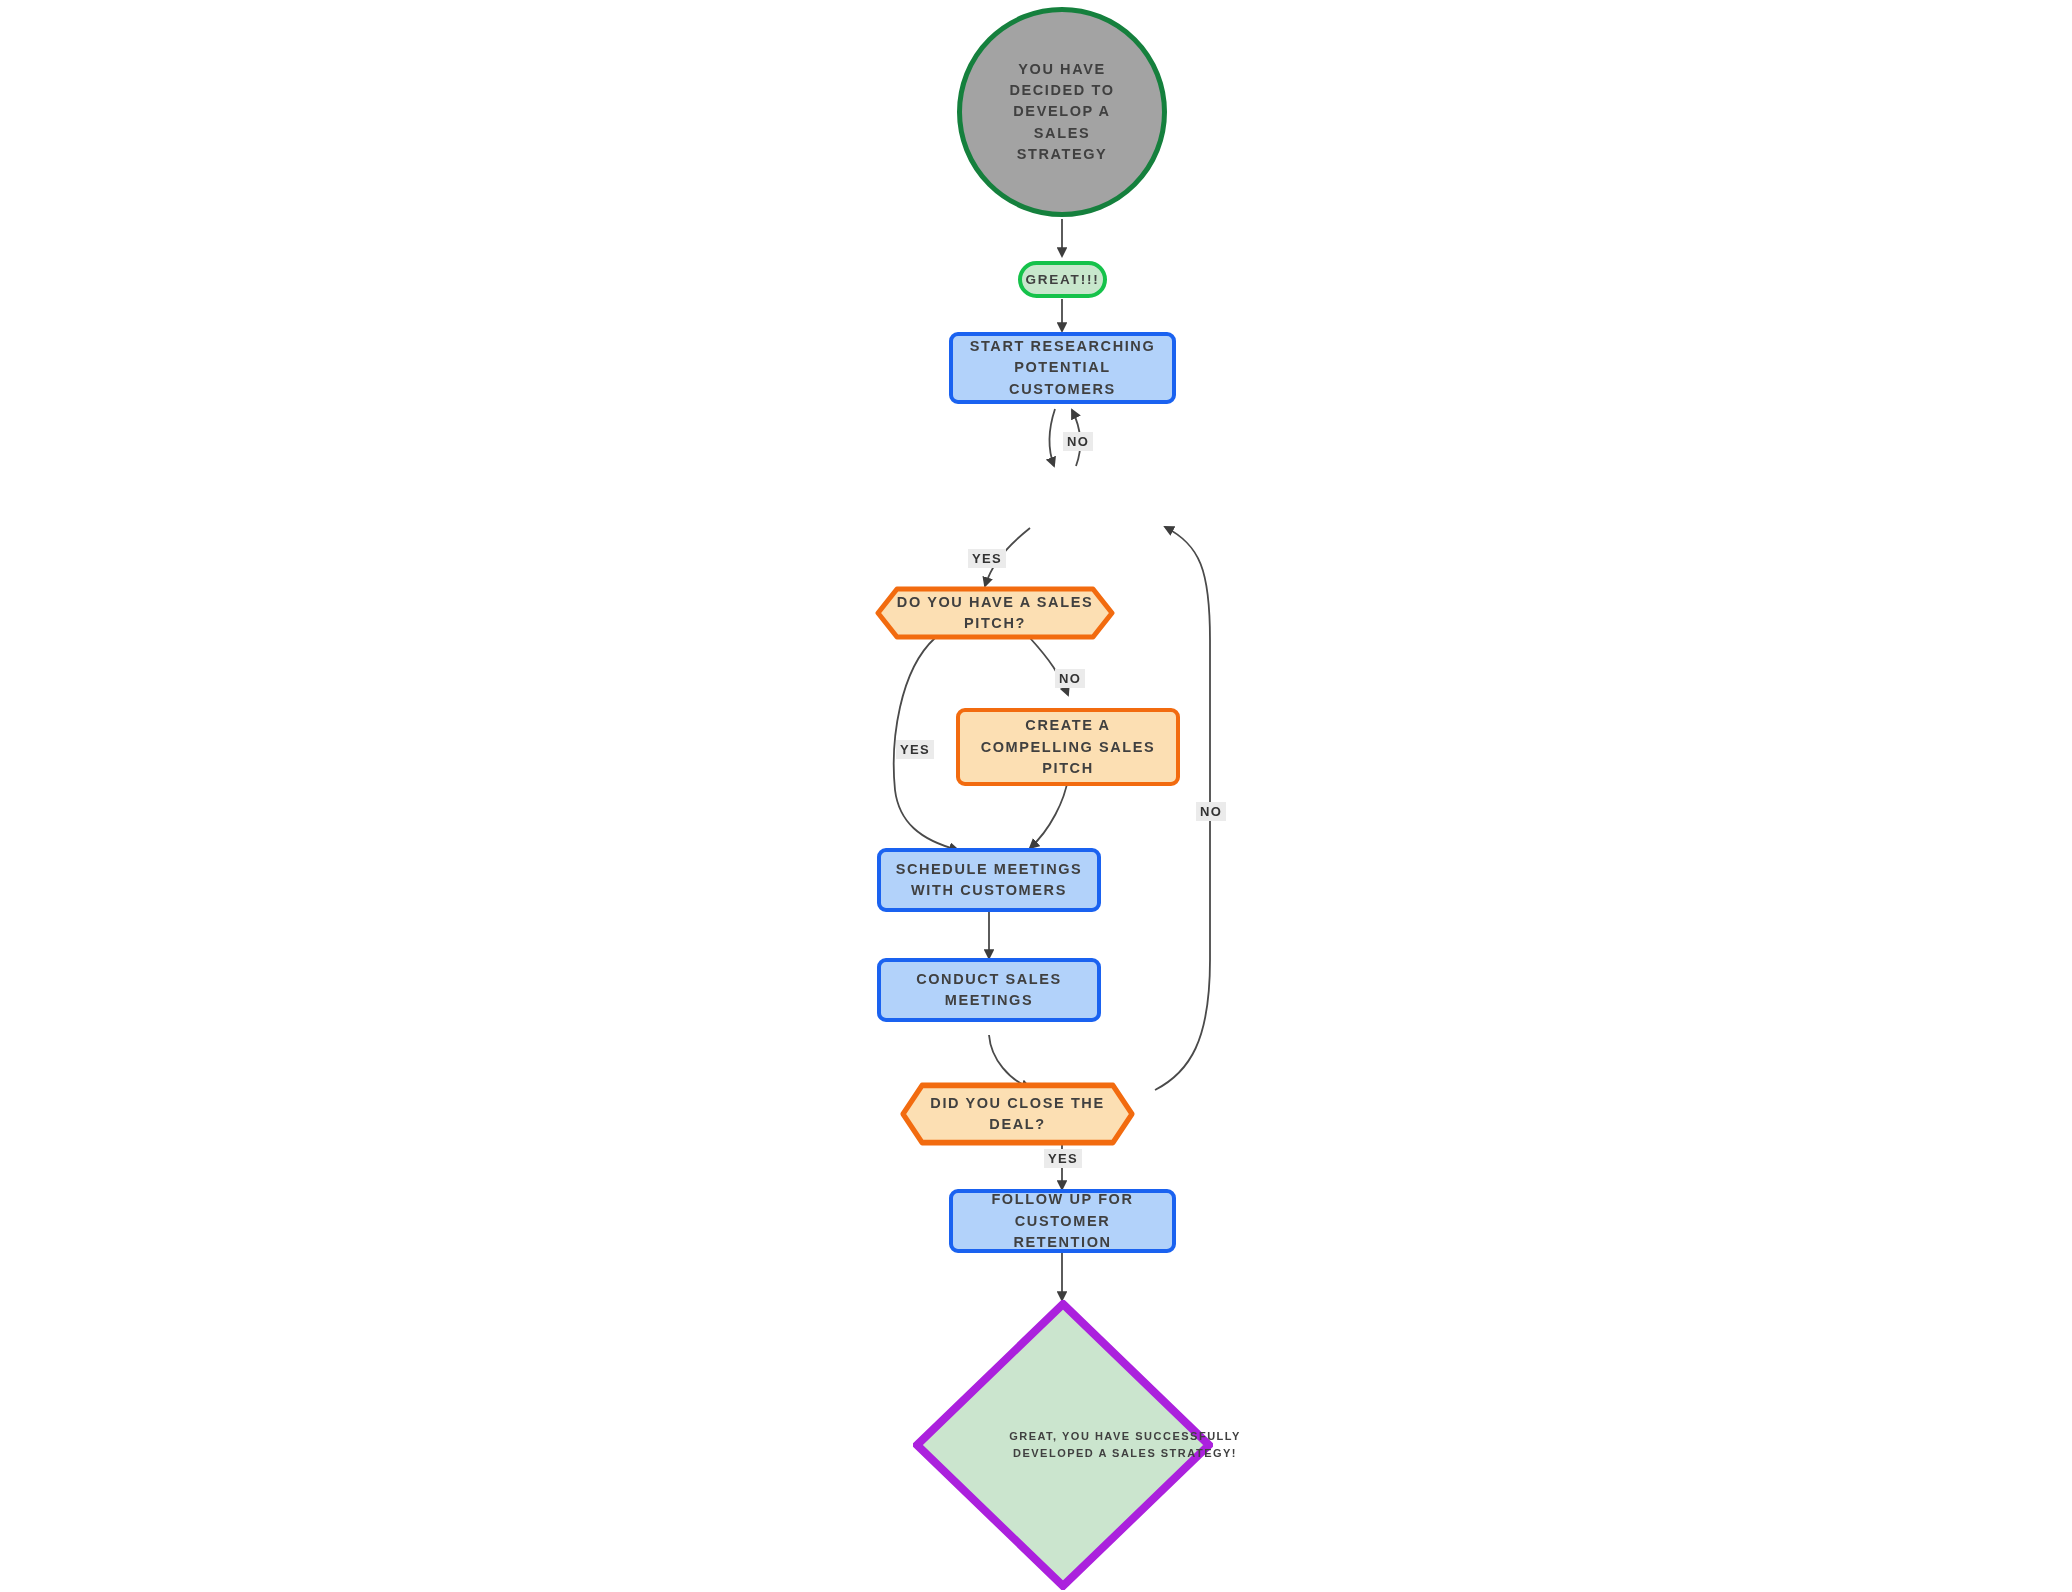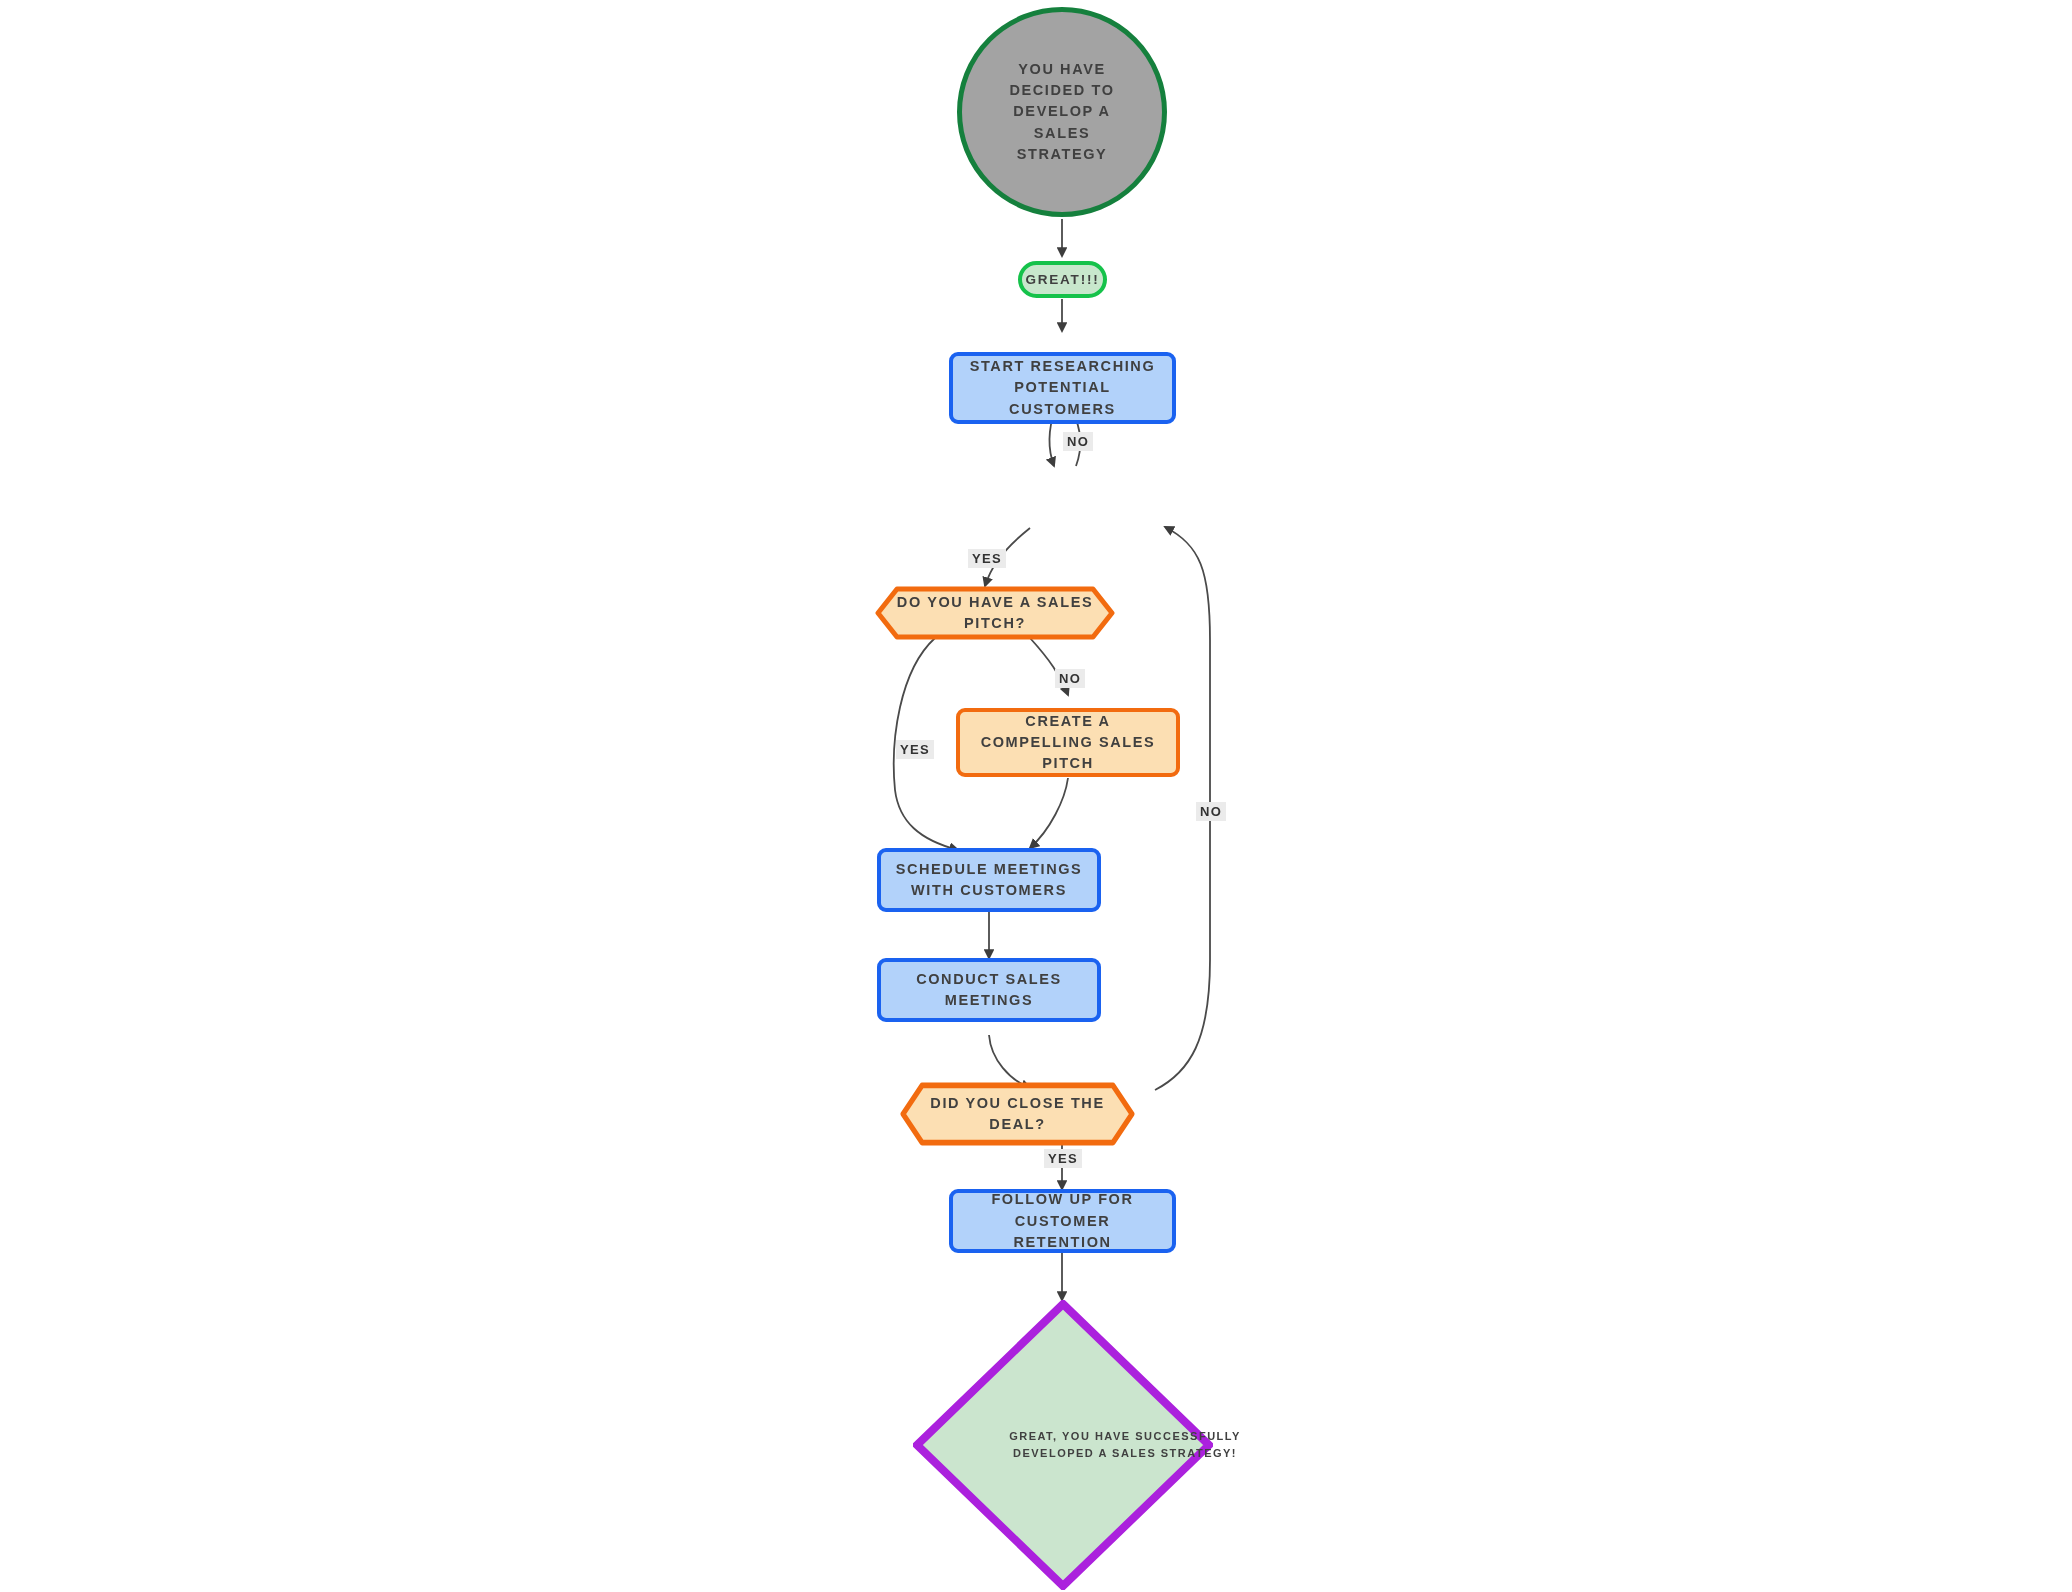--- a/index.html
+++ b/index.html
@@ -168,33 +168,33 @@
   </svg>
 
   <div class="node n-circle" style="left:957px; top:7px; width:210px; height:210px; padding:0 30px;">
     <span>You have decided to develop a sales strategy</span>
   </div>
 
   <div class="node n-pill" style="left:1018px; top:261px; width:89px; height:37px;">
     <span>GREAT!!!</span>
   </div>
 
-  <div class="node n-box-blue" style="left:949px; top:352px; width:227px; height:72px; padding:0 14px;">
+  <div class="node n-box-blue" style="left:949px; top:332px; width:227px; height:72px; padding:0 14px;">
     <span>Start researching potential customers</span>
   </div>
 
 
   <div class="n-hex" style="left:875px; top:586px; width:240px; height:54px;">
     <svg class="hex-svg" viewBox="0 0 240 54" preserveAspectRatio="none" xmlns="http://www.w3.org/2000/svg">
       <polygon points="22,3 218,3 237,27 218,51 22,51 3,27" fill="#fcdfb3" stroke="#f26b0f" stroke-width="5" stroke-linejoin="round"></polygon>
     </svg>
     <div class="hex-label">Do you have a sales pitch?</div>
   </div>
 
-  <div class="node n-box-orange" style="left:956px; top:708px; width:224px; height:69px; padding:16px 14px;justify-content:center;">
+  <div class="node n-box-orange" style="left:956px; top:708px; width:224px; height:78px; padding:16px 14px;justify-content:center;">
     <span>Create a compelling sales pitch</span>
   </div>
 
   <div class="node n-box-blue" style="left:877px; top:958px; width:224px; height:64px; padding:0 14px;">
     <span>Conduct sales meetings</span>
   </div>
 
   <div class="node n-box-blue" style="left:877px; top:848px; width:224px; height:64px; padding:0 14px;">
     <span>Schedule meetings with customers</span>
   </div>

